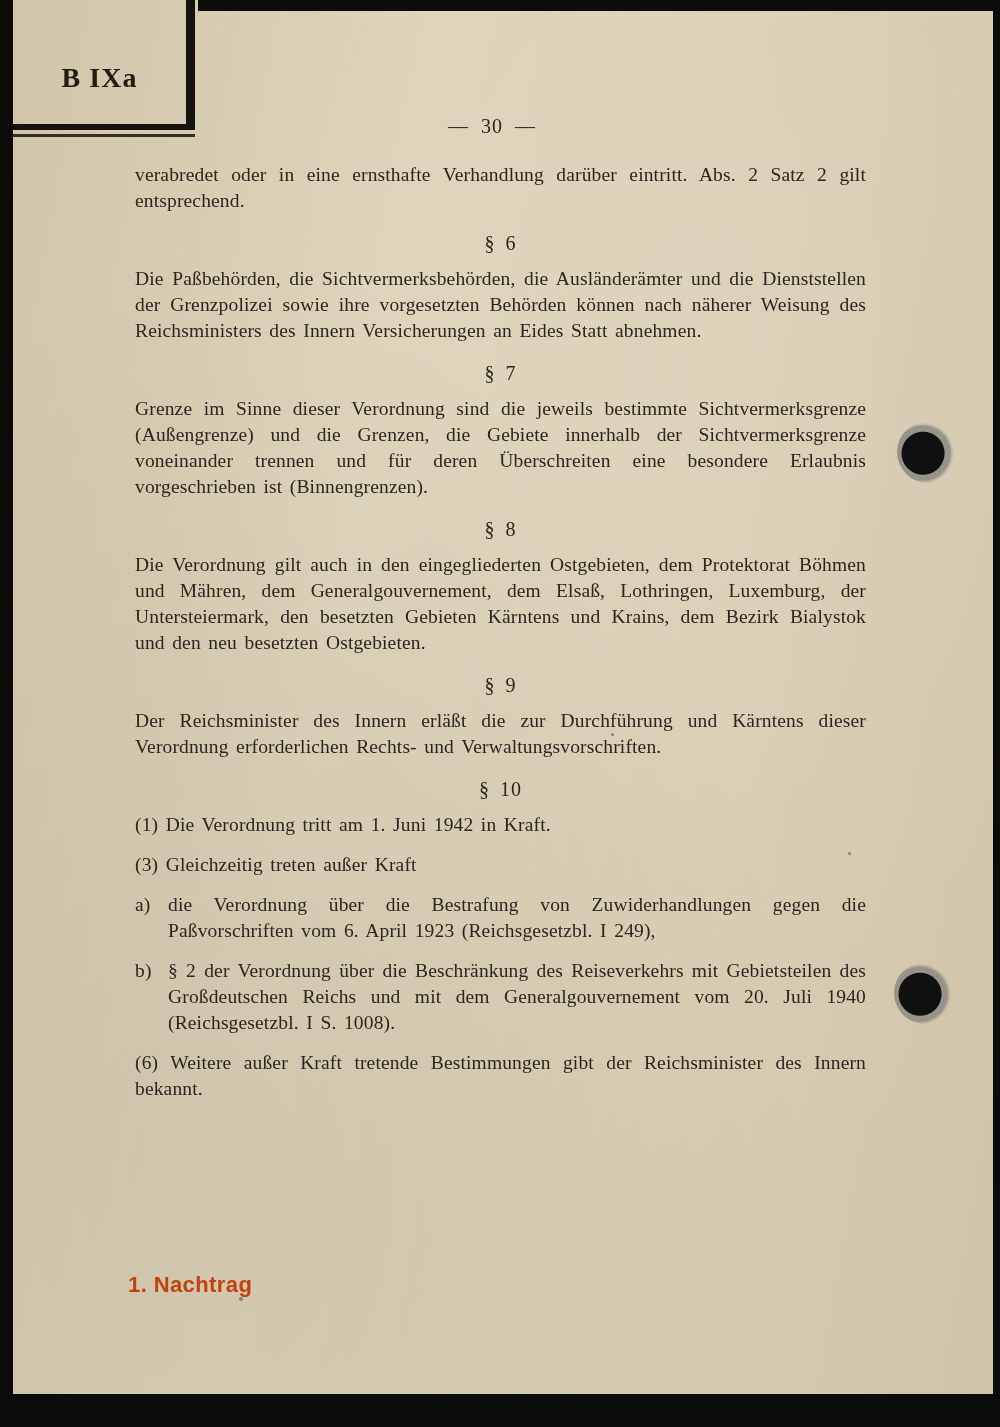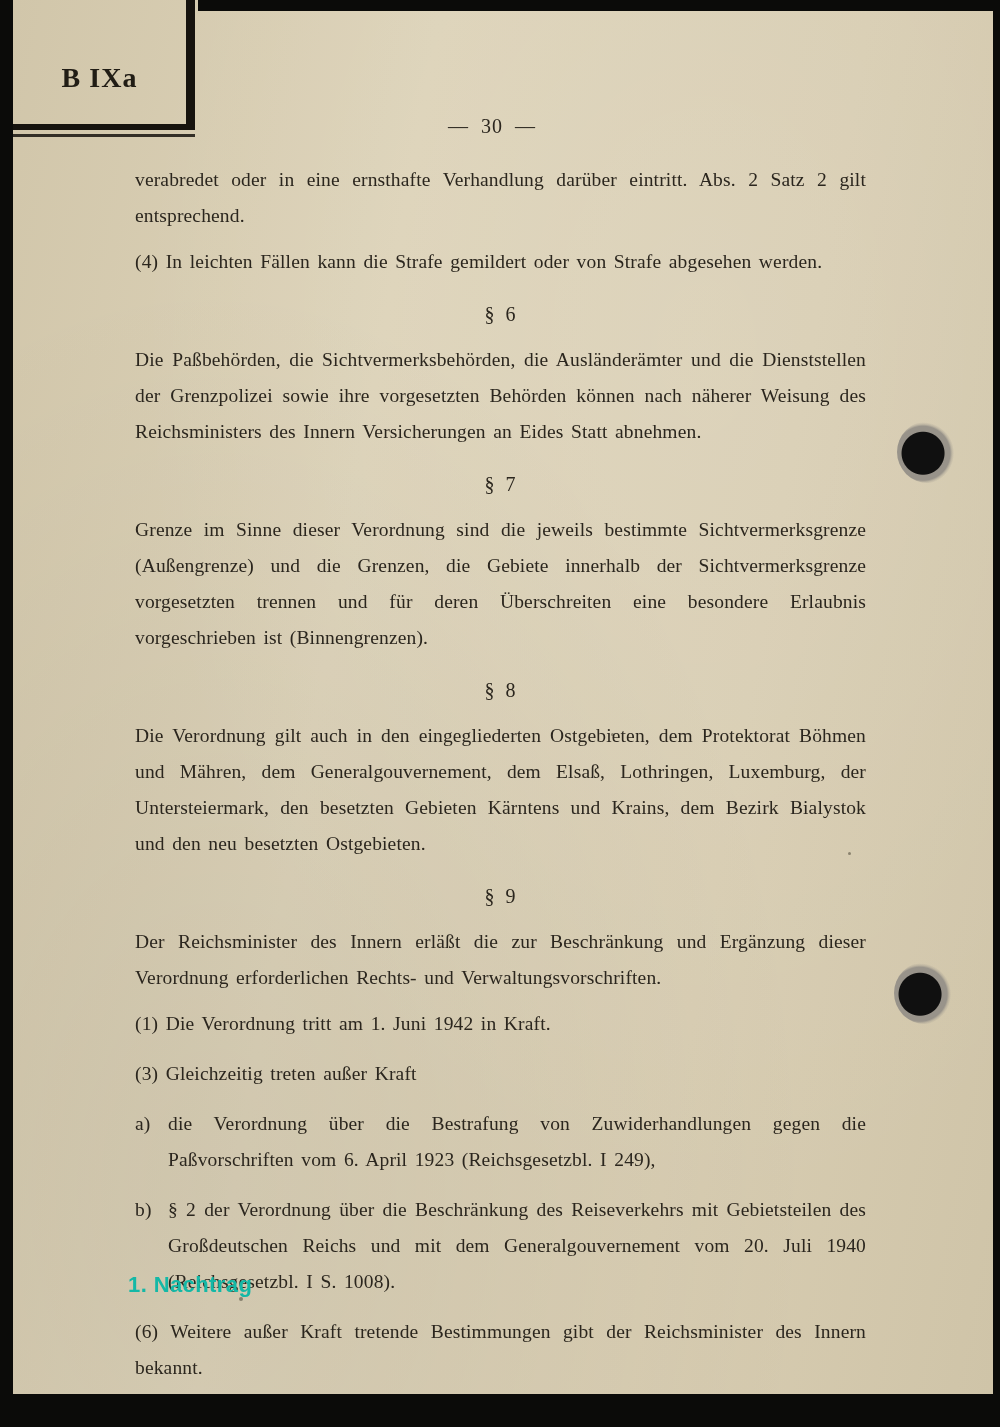--- a/index.html
+++ b/index.html
@@ -69,21 +69,21 @@
     letter-spacing: 1px;
     word-spacing: 6px;
     color: var(--ink, #2b261e);
   }
 
   .doc-body {
     position: absolute;
     left: 135px; top: 162px;
     width: 731px;
     font-size: 19.5px;
-    line-height: 36px;
+    line-height: 26px;
     color: var(--ink, #2b261e);
     text-align: justify;
     word-spacing: 2.5px;
     letter-spacing: 0.15px;
   }
   .para { margin: 0 0 10px 0; }
   .spaced { margin-bottom: 14px; }
   .sec-heading {
     margin: 16px 0 10px 0;
     text-align: center;
@@ -110,21 +110,21 @@
   .hole-top { left: 897px; top: 421px; }
   .hole-bottom { left: 894px; top: 962px; }
 
   .footer-label {
     position: absolute;
     left: 128px; top: 1272px;
     font-family: "Liberation Sans", "DejaVu Sans", sans-serif;
     font-weight: bold;
     font-size: 22px;
     letter-spacing: 0.4px;
-    color: #14b8a6;
+    color: #c2410c;
   }
 
   
   .speck { position: absolute; border-radius: 50%; background: rgba(45,40,28,0.45); }
   .speck-1 { width: 4px; height: 4px; left: 239px; top: 1297px; }
   .speck-2 { width: 3px; height: 3px; left: 611px; top: 733px; }
   .speck-3 { width: 3px; height: 3px; left: 848px; top: 852px; }
 </style>
 </head>
 <body>
@@ -136,34 +136,34 @@
 
   <div class="class-box">
     <div class="class-label">B IXa</div>
   </div>
 
   <div class="page-number">— 30 —</div>
 
   <main class="doc-body">
 
     <p class="para">verabredet oder in eine ernsthafte Verhandlung darüber eintritt. Abs. 2 Satz 2 gilt entsprechend.</p>
-    <p class="para">(4) In leichten Fällen kann die Strafe gemildert oder von Strafe abgesehen werden.</p>
 
     <h2 class="sec-heading">§ 6</h2>
     <p class="para">Die Paßbehörden, die Sichtvermerksbehörden, die Ausländerämter und die Dienststellen der Grenzpolizei sowie ihre vorgesetzten Behörden können nach näherer Weisung des Reichsministers des Innern Versicherungen an Eides Statt abnehmen.</p>
 
     <h2 class="sec-heading">§ 7</h2>
-    <p class="para">Grenze im Sinne dieser Verordnung sind die jeweils bestimmte Sichtvermerksgrenze (Außengrenze) und die Grenzen, die Gebiete innerhalb der Sichtvermerksgrenze vorgesetzten trennen und für deren Überschreiten eine besondere Erlaubnis vorgeschrieben ist (Binnengrenzen).</p>
+    <p class="para">Grenze im Sinne dieser Verordnung sind die jeweils bestimmte Sichtvermerksgrenze (Außengrenze) und die Grenzen, die Gebiete innerhalb der Sichtvermerksgrenze voneinander trennen und für deren Überschreiten eine besondere Erlaubnis vorgeschrieben ist (Binnengrenzen).</p>
 
     <h2 class="sec-heading">§ 8</h2>
     <p class="para">Die Verordnung gilt auch in den eingegliederten Ostgebieten, dem Protektorat Böhmen und Mähren, dem Generalgouvernement, dem Elsaß, Lothringen, Luxemburg, der Untersteiermark, den besetzten Gebieten Kärntens und Krains, dem Bezirk Bialystok und den neu besetzten Ostgebieten.</p>
 
     <h2 class="sec-heading">§ 9</h2>
-    <p class="para">Der Reichsminister des Innern erläßt die zur Beschränkung und Ergänzung dieser Verordnung erforderlichen Rechts- und Verwaltungsvorschriften.</p>
+    <p class="para">Der Reichsminister des Innern erläßt die zur Durchführung und Kärntens dieser Verordnung erforderlichen Rechts- und Verwaltungsvorschriften.</p>
 
+    <h2 class="sec-heading">§ 10</h2>
     <p class="para spaced">(1) Die Verordnung tritt am 1. Juni 1942 in Kraft.</p>
     <p class="para spaced">(3) Gleichzeitig treten außer Kraft</p>
 
     <p class="para item spaced">
       <span class="marker">a)</span>
       <span>die Verordnung über die Bestrafung von Zuwiderhandlungen gegen die Paßvorschriften vom 6. April 1923 (Reichsgesetzbl. I 249),</span>
     </p>
 
     <p class="para item spaced">
       <span class="marker">b)</span>

